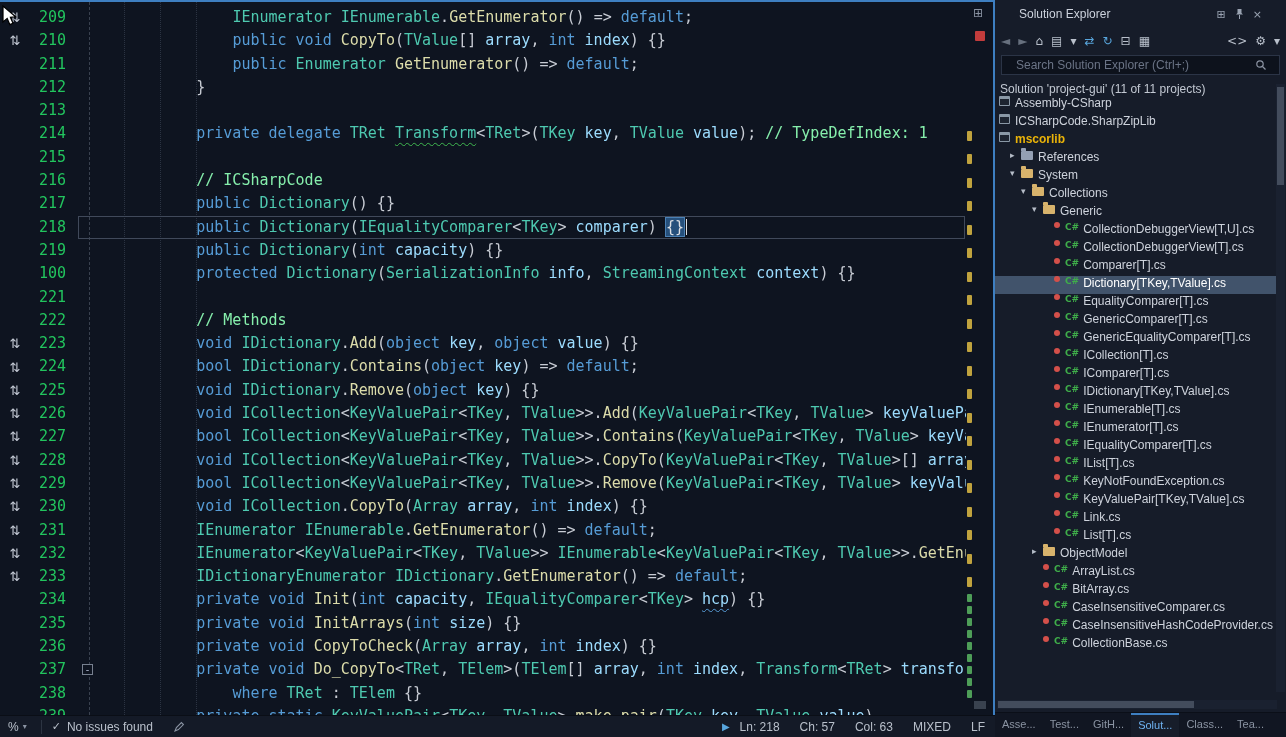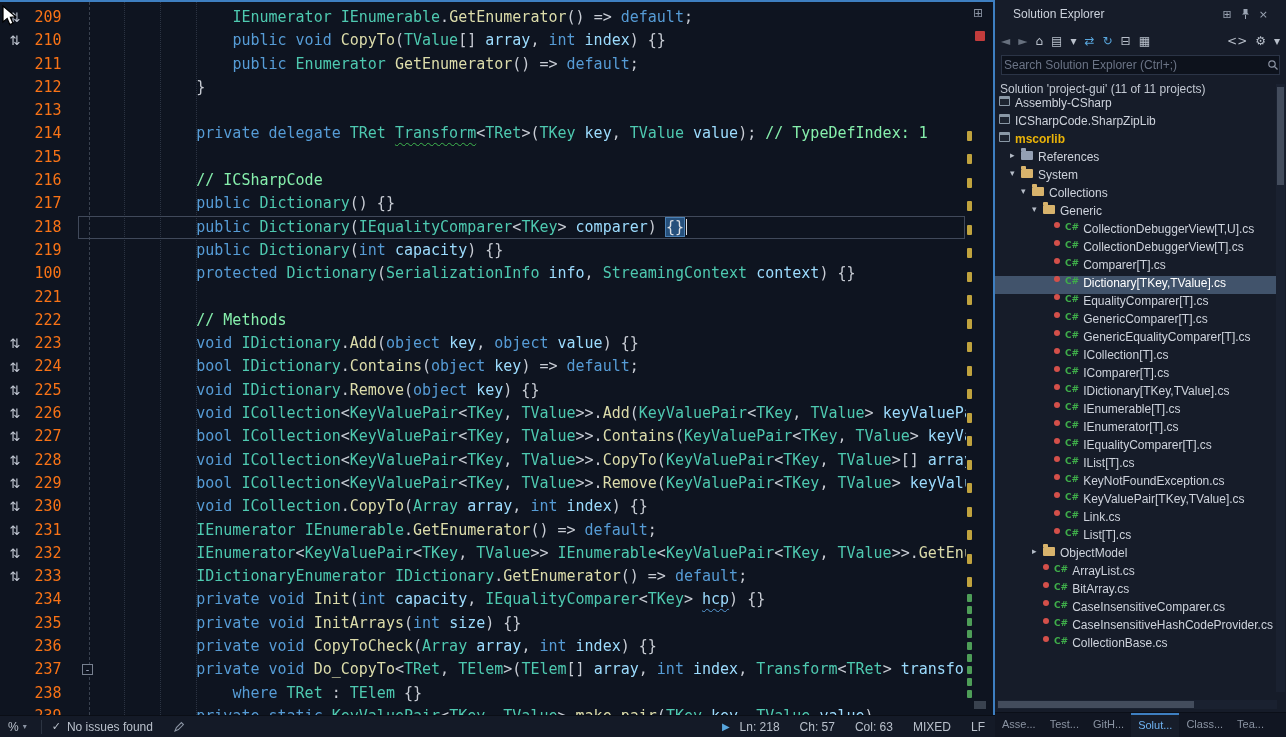--- a/index.html
+++ b/index.html
@@ -9,21 +9,21 @@
   #editor{position:absolute;left:0;top:0;width:993px;height:715px;background:#0e1420;
     border-top:2px solid #3e7fc1;}
   #lines{position:absolute;left:0;top:0;width:966px;height:713px;overflow:hidden;padding-top:4px;}
   .guide{position:absolute;top:0;bottom:0;width:0;border-left:1px dotted #2b3342;}
   .folddash{position:absolute;top:0;bottom:0;left:89px;width:0;border-left:1px dashed #39414f;}
   .crow{height:23.3px;display:flex;align-items:center;position:relative;}
   .crow.current::after{content:"";position:absolute;left:78px;right:1px;top:0;bottom:0;
     border:1px solid #40495a;pointer-events:none;}
   .gi{width:30px;flex:none;text-align:center;font-size:13px;color:#c3c9d4;
     font-family:"DejaVu Sans",sans-serif;}
-  .lnum{width:42px;flex:none;text-align:center;padding-right:6px;color:#f97316;
+  .lnum{width:42px;flex:none;text-align:right;padding-right:6px;color:#22c55e;
     font:15px/23.3px "DejaVu Sans Mono",monospace;}
   .fcol{width:22px;flex:none;margin-left:6px;position:relative;height:100%;}
   .foldbox{position:absolute;left:4px;top:6px;width:11px;height:11px;border:1px solid #77808f;
     color:#aab2c8;font:10px/9px "DejaVu Sans Mono",monospace;text-align:center;background:#0e1420;}
   .ctext{flex:1;overflow:hidden;white-space:pre;padding-left:24px;
     font:15px/23.3px "DejaVu Sans Mono",monospace;color:#c8ccd4;}
   .tk-k{color:#569cd6}.tk-t{color:#4ec9b0}.tk-m{color:#dcdcaa}.tk-v{color:#9cdcfe}
   .tk-pu{color:#c8ccd4}.tk-o{color:#c8ccd4}.tk-c{color:#86efac}
   .tk-tsq{color:#4ec9b0;text-decoration:underline wavy #3fb950;text-decoration-thickness:1px;text-underline-offset:4px;}
   .tk-vsq{color:#9cdcfe;text-decoration:underline wavy #569cd6;text-decoration-thickness:1px;text-underline-offset:4px;}
@@ -46,29 +46,29 @@
   .sb-caret{font-size:8px;color:#8a93a2;margin-right:4px;}
   .sb-sep{width:1px;height:14px;background:#2c3442;margin:0 10px;}
   .sb-check{font-size:11px;margin-right:6px;}
   .sb-pencil{margin-left:20px;}
   .sb-play{position:absolute;left:722px;top:5px;color:#58a6dd;font-size:10px;}
   .sb-right{margin-left:auto;display:flex;align-items:center;}
   .sb-item{margin-left:20px;}
   .sb-item:last-child{margin-right:10px;}
   
   #solexp{position:absolute;left:995px;top:0;width:291px;height:737px;background:#161c29;}
-  .se-header{height:28px;display:flex;align-items:center;padding:0 18px;color:#ccd2dc;font-size:12px;}
+  .se-header{height:28px;display:flex;align-items:center;padding:0 24px;color:#ccd2dc;font-size:12px;}
   .se-header .sp{flex:1;}
   .se-hicon{color:#9aa3b2;font-size:11px;margin-left:9px;font-family:"DejaVu Sans",sans-serif;}
   .se-toolbar{height:25px;display:flex;align-items:center;padding:0 6px;gap:8px;
     font-family:"DejaVu Sans",sans-serif;}
   .tb-icon{font-size:12px;line-height:1;}
   .tb-sp{flex:1;}
   .se-search{margin:2px 6px 4px 6px;height:20px;background:#0d121c;border:1px solid #2b3446;
-    display:flex;align-items:center;padding:0 0;}
+    display:flex;align-items:center;padding:0 12px;}
   .se-search input{flex:1;background:transparent;border:none;outline:none;color:#cfd5de;
     font-size:12px;font-family:"Liberation Sans",sans-serif;}
   .se-search input::placeholder{color:#6b7486;}
   .se-root{padding:3px 2px 3px 5px;color:#c2c8d2;font-size:12px;white-space:nowrap;overflow:hidden;}
   #tree{position:absolute;left:0;top:96px;width:282px;height:598px;overflow:hidden;}
   .trow{height:18px;display:flex;font-size:12px;color:#ced3dc;white-space:nowrap;}
   .trow.sel{background:#41536b;color:#ffffff;}
   .trow .lbl{overflow:hidden;}
   .trow .lbl.b{font-weight:bold;color:#eab308;}
   .arrow{width:11px;flex:none;font-size:9px;color:#b6bdc8;text-align:left;

